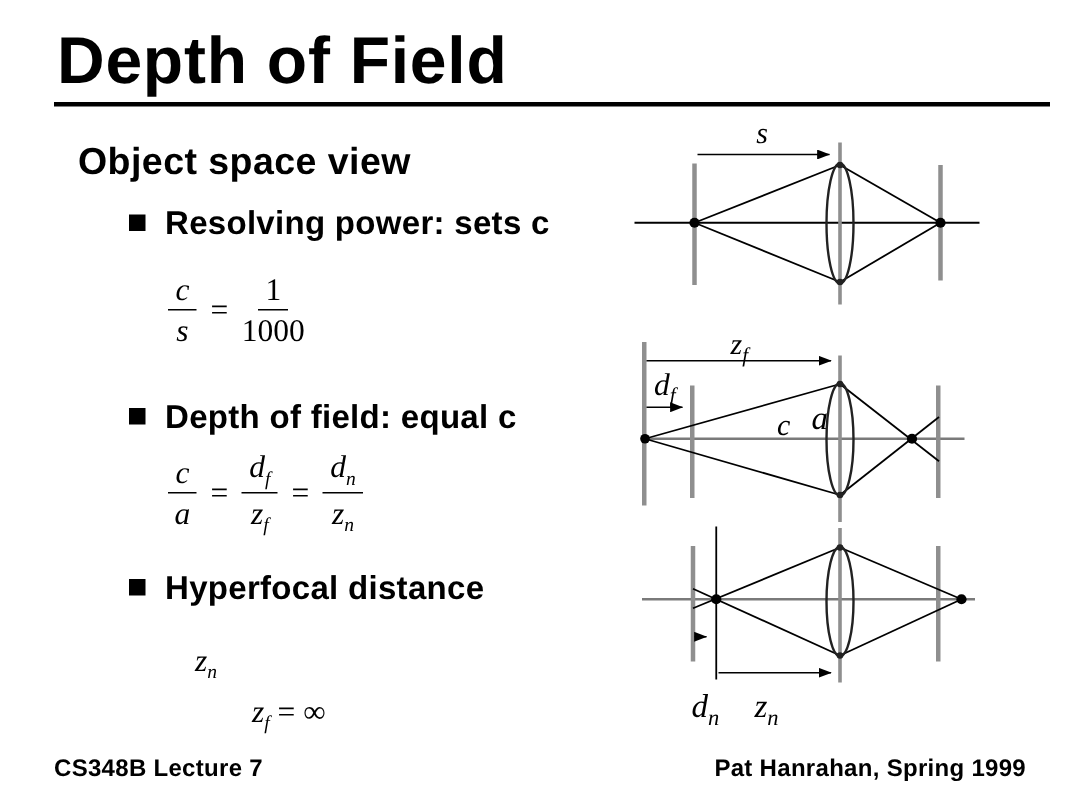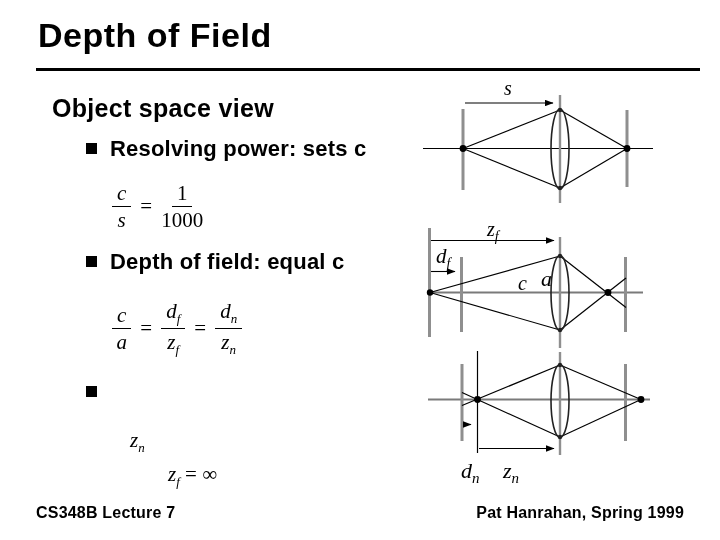--- a/index.html
+++ b/index.html
@@ -8,21 +8,21 @@
     background: #ffffff;
     position: relative;
     overflow: hidden;
     font-family: "Liberation Sans", sans-serif;
     color: #000;
   }
   .abs { position: absolute; }
 
   .title {
     left: 38px; top: 16px;
-    font-size: 34px; font-weight: bold;
+    font-size: 44px; font-weight: bold;
     letter-spacing: 0.5px;
     white-space: nowrap;
   }
   .title-rule {
     left: 36px; top: 68px;
     width: 664px; height: 3px;
     background: #000;
   }
   .heading {
     left: 52px; top: 94px;
@@ -38,21 +38,21 @@
     letter-spacing: 0.2px;
     white-space: nowrap;
   }
   .bullet-sq {
     width: 11px; height: 11px;
     background: #000;
     margin-top: 7px;
     flex: 0 0 auto;
   }
   .b1 { top: 136px; }
-  .b2 { top: 249px; }
+  .b2 { top: 265px; }
   .b3 { top: 379px; }
 
   
   .math { font-family: "Liberation Serif", serif; font-size: 21px; }
   .mi { font-style: italic; }
   .formula-row { display: flex; align-items: center; gap: 9px; }
   .frac { display: inline-flex; flex-direction: column; align-items: center; }
   .frac .num { border-bottom: 1.6px solid #000; padding: 0 5px 2px 5px; line-height: 1.05; }
   .frac .den { padding-top: 2px; line-height: 1.05; }
   sub { font-size: 0.62em; font-style: italic; }
@@ -118,20 +118,21 @@
   </span>
   <span>=</span>
   <span class="frac">
     <span class="num"><span class="mi">d</span><sub>n</sub></span>
     <span class="den"><span class="mi">z</span><sub>n</sub></span>
   </span>
 </div>
 
 <div class="abs bullet-row b3">
   <span class="bullet-sq"></span>
+  <span>Hyperfocal distance</span>
 </div>
 
 <div class="abs math f3a">
   <span class="mi">z</span><sub>n</sub>
 </div>
 <div class="abs math f3b">
   <span class="mi">z</span><sub>f</sub>
   <span>=</span>
   <span>∞</span>
 </div>

